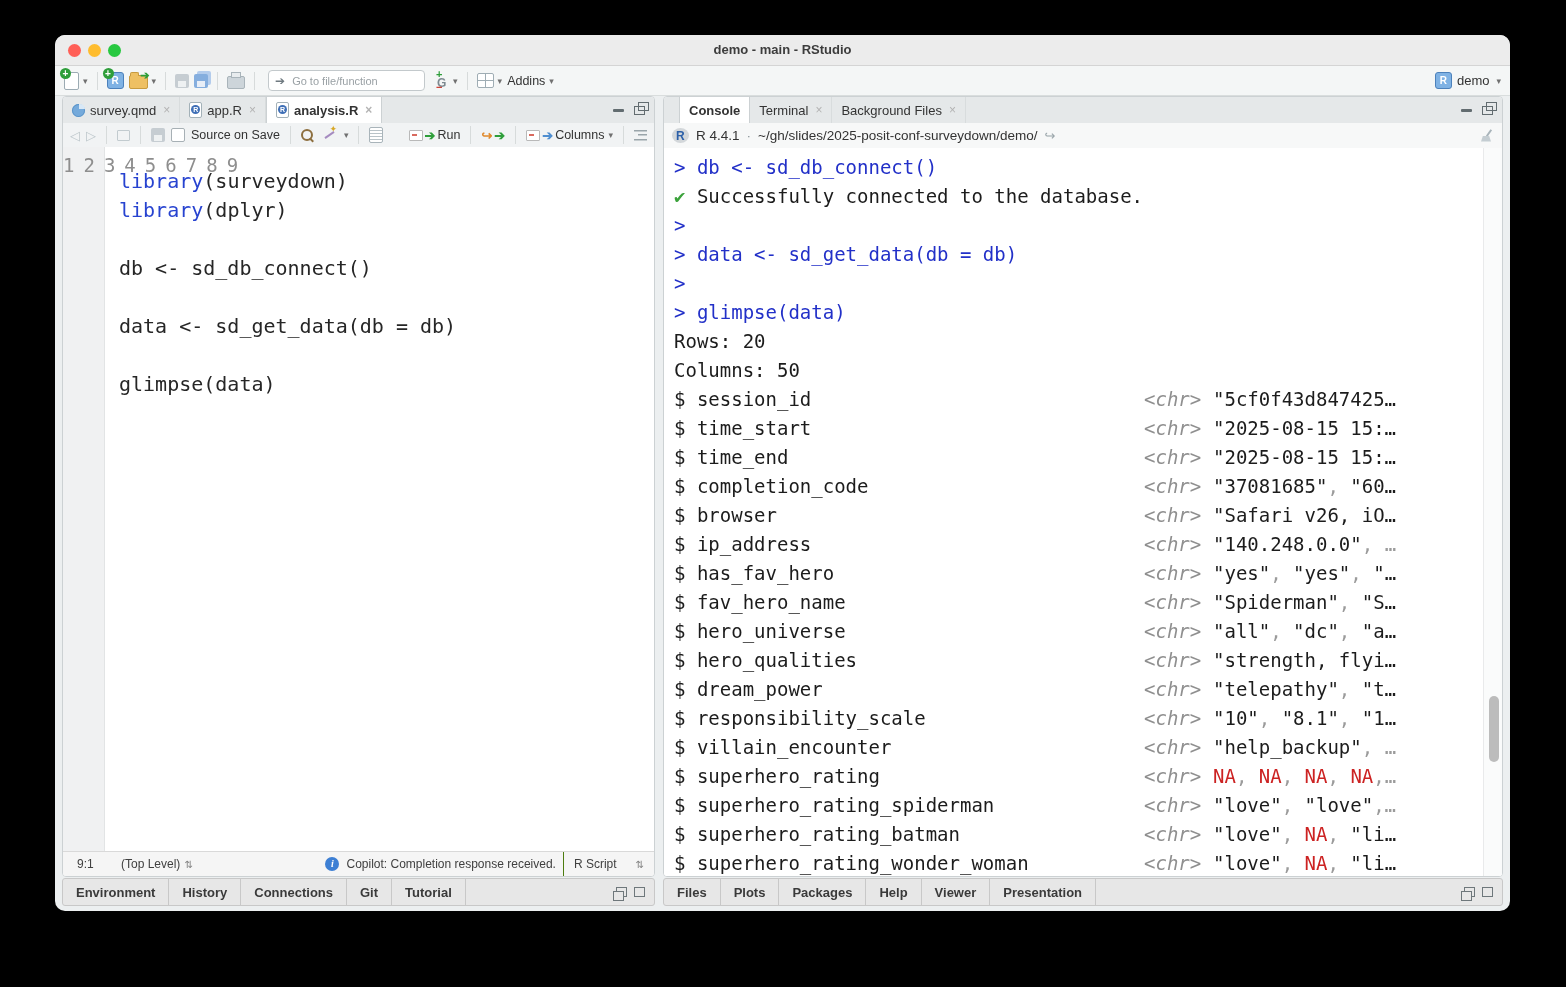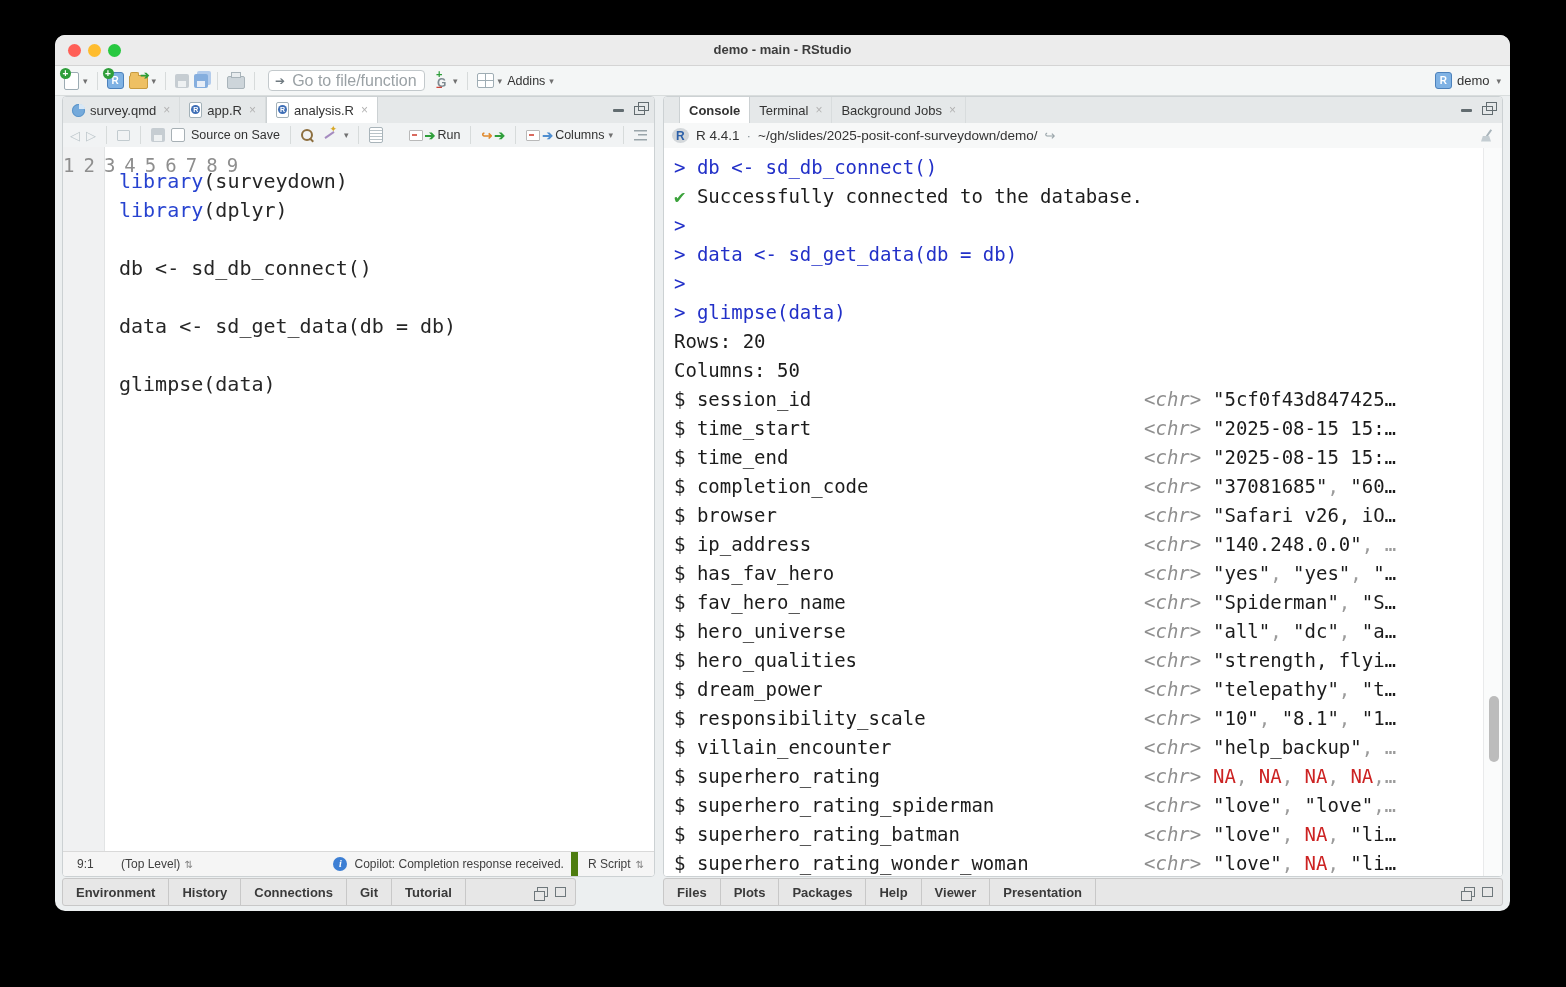--- a/index.html
+++ b/index.html
@@ -31,41 +31,41 @@
   .i-folder .arr{position:absolute;right:-3px;top:-7px;color:#2e9e3a;font-size:11px;font-weight:bold;}
   .i-save{width:14px;height:14px;background:#c6cdd2;border-radius:2px;position:relative;}
   .i-save::after{content:'';position:absolute;left:3px;top:7px;width:8px;height:6px;background:#eef1f2;}
   .i-saveall{width:14px;height:14px;background:#85aede;border-radius:2px;position:relative;box-shadow:3px -3px 0 #b3ccec;}
   .i-saveall::after{content:'';position:absolute;left:3px;top:7px;width:8px;height:6px;background:#e8eef7;}
   .i-print{width:16px;height:11px;background:#cdd5da;border:1px solid #a9b4ba;border-radius:2px;position:relative;margin-top:4px;}
   .i-print::before{content:'';position:absolute;left:3px;top:-5px;width:8px;height:4px;background:#e8ecee;border:1px solid #a9b4ba;}
   .goto{width:143px;height:19px;background:#fff;border:1px solid #c3c9cc;border-radius:4px;
         display:flex;align-items:center;gap:5px;padding:0 6px;margin:0 4px;}
   .goto .garr{color:#6f7a80;font-size:12px;}
-  .goto input{border:none;outline:none;width:100%;font-size:16px;color:#555;background:transparent;
+  .goto input{border:none;outline:none;width:100%;font-size:11px;color:#555;background:transparent;
               font-family:"Liberation Sans",sans-serif;}
   .goto input::placeholder{color:#9aa1a5;}
   .i-vcs{position:relative;width:15px;height:17px;font-size:12px;font-weight:bold;color:#7d8a91;text-align:center;line-height:22px;}
   .i-vcs .vp{position:absolute;left:2px;top:-3px;color:#2e9e3a;font-size:11px;line-height:11px;}
   .i-vcs .vm{position:absolute;left:2px;bottom:-4px;color:#cc3b30;font-size:11px;line-height:11px;}
   .i-panes{width:15px;height:13px;border:1px solid #9fadb4;border-radius:2px;background:
            linear-gradient(#9fadb4,#9fadb4) 50% 0/1px 100% no-repeat,
            linear-gradient(#9fadb4,#9fadb4) 0 50%/100% 1px no-repeat,#fff;}
   .addins{font-size:12.5px;color:#333;}
   .spacer{flex:1;}
   .proj{display:flex;align-items:center;gap:5px;font-size:13px;color:#333;}
   
   .pane{position:absolute;background:#fff;border:1px solid #ccd1d3;border-radius:4px;overflow:hidden;box-sizing:border-box;}
   #editor-pane{left:7px;top:61px;width:593px;height:781px;}
   #console-pane{left:608px;top:61px;width:840px;height:781px;}
   .tabbar{position:absolute;left:0;top:0;right:0;height:26px;background:#e5e8e9;border-bottom:1px solid #ccd1d3;
           display:flex;align-items:stretch;}
   .tab{display:flex;align-items:center;gap:5px;padding:0 9px;font-size:13px;color:#333;
        border-right:1px solid #d8dcdd;position:relative;}
-  .tab.active{background:#fff;height:26px;z-index:2;border-right:1px solid #ccd1d3;border-left:1px solid #ccd1d3;}
+  .tab.active{background:#fff;height:26px;z-index:2;border-right:1px solid #ccd1d3;border-left:1px solid #ccd1d3;font-weight:bold;}
   .tabbar.console .tab.active{font-weight:bold;margin-left:15px;}
   .tabclose{color:#b3b3b3;font-size:12px;margin-left:2px;}
   .tabicon{display:inline-block;}
   .quarto-icon{width:13px;height:13px;border-radius:50%;background:#75aadb;
        box-shadow:inset 0 0 0 1px #5b94c9;position:relative;}
   .quarto-icon::after{content:'';position:absolute;left:55%;top:0;bottom:55%;right:0;background:#d8e8f6;border-radius:0 100% 0 0;}
   .r-doc-icon{width:11px;height:14px;background:#fff;border:1px solid #a3b1b8;border-radius:2px;position:relative;}
   .r-doc-icon::after{content:'R';position:absolute;left:1px;top:2px;width:9px;height:9px;border-radius:50%;
        background:#3f6fb6;color:#fff;font-size:7px;line-height:9px;text-align:center;font-weight:bold;}
   .pane-ctrls{margin-left:auto;display:flex;align-items:center;gap:10px;padding:0 9px;}
@@ -105,21 +105,21 @@
   .t-tx{color:#262626;}
   
   .sbar{position:absolute;left:0;right:0;bottom:0;height:25px;background:#f5f5f5;border-top:1px solid #d9d9d9;
         display:flex;align-items:center;font-size:12px;color:#404040;box-sizing:border-box;}
   .sbar .cur{margin-left:14px;width:44px;}
   .sbar .scope{display:flex;align-items:center;gap:4px;}
   .sort{font-size:10px;color:#808080;}
   .sbar .right{margin-left:auto;display:flex;align-items:center;gap:7px;}
   .info-icon{width:14px;height:14px;border-radius:50%;background:#3d7fd4;color:#fff;font-size:10px;font-weight:bold;
              text-align:center;line-height:14px;font-family:"Liberation Serif",serif;font-style:italic;}
-  .ftype{border-left:7px solid #4d7c0f;padding:0 10px;display:flex;gap:5px;align-items:center;height:25px;}
+  .ftype{border-left:1px solid #4d7c0f;padding:0 10px;display:flex;gap:19px;align-items:center;height:25px;}
   
   .verrow{position:absolute;left:0;top:26px;right:0;height:25px;background:#f7f8f8;border-bottom:1px solid #e3e6e7;
           display:flex;align-items:center;gap:7px;padding:0 8px;font-size:13.5px;color:#333;}
   .rlogo{width:17px;height:15px;border-radius:50%;background:#d3d7da;position:relative;}
   .rlogo::after{content:'R';position:absolute;left:4px;top:1px;color:#2b5fa8;font-weight:bold;font-size:12px;}
   .redir{color:#9aa5aa;font-size:13px;}
   .broom{margin-left:auto;width:14px;height:14px;position:relative;}
   .broom::before{content:'';position:absolute;left:8px;top:0;width:2px;height:8px;background:#a9b4ba;transform:rotate(35deg);}
   .broom::after{content:'';position:absolute;left:1px;top:7px;width:10px;height:6px;background:#c4cdd2;
                 clip-path:polygon(20% 0,80% 0,100% 100%,0 100%);}
@@ -131,21 +131,21 @@
   .t-d{color:#1c1c1c;}
   .t-na{color:var(--na-red);text-align:right;}
   .t-g{color:var(--muted-gray);}
   .gname{display:inline-block;width:470px;}
   .gtype{display:inline-block;width:69px;font-style:italic;color:#8f8f8f;}
   .scrolltrack{position:absolute;right:0;top:0;bottom:0;width:18px;background:#fafbfb;border-left:1px solid #e9eaeb;}
   .scrollthumb{position:absolute;top:548px;right:3.5px;width:10px;height:66px;background:#bcbcbc;border-radius:6px;}
   
   .strip{position:absolute;height:28px;background:#e7e7e7;border:1px solid #c8c8c8;border-radius:3px;
          display:flex;align-items:stretch;box-sizing:border-box;overflow:hidden;}
-  #left-strip{left:7px;top:843px;width:514px;}
+  #left-strip{left:7px;top:843px;width:593px;}
   #right-strip{left:608px;top:843px;width:840px;}
   .btab{display:flex;align-items:center;padding:0 13px;font-size:13px;font-weight:bold;color:#3a3a3a;
         border-right:1px solid #c8c8c8;}
   .strip .ctrls{margin-left:auto;display:flex;align-items:center;gap:7px;padding-right:9px;}
   .sqr{width:9px;height:8px;border:1.5px solid #6e777b;background:#e7e7e7;position:relative;}
   .sqr.dbl::before{content:'';position:absolute;left:-4px;top:3px;width:9px;height:8px;border:1.5px solid #6e777b;background:#e7e7e7;}
 </style>
 </head>
 <body>
 
@@ -300,21 +300,21 @@
   <div class="pane" id="console-pane">
     <div class="tabbar console" id="console-tabs">
         <div class="tab active">
           <span class="tablabel">Console</span>
         </div>
         <div class="tab">
           <span class="tablabel">Terminal</span>
           <span class="tabclose">×</span>
         </div>
         <div class="tab">
-          <span class="tablabel">Background Jobs</span>
+          <span class="tablabel">Background Files</span>
           <span class="tabclose">×</span>
         </div>
       </div>
     <div class="pane-ctrls" style="position:absolute;right:0;top:0;height:26px;z-index:3;">
       <span class="mini"></span>
       <span class="maxi"></span>
     </div>
     <div class="verrow">
       <span class="rlogo"></span>
       <span>R 4.4.1</span>

